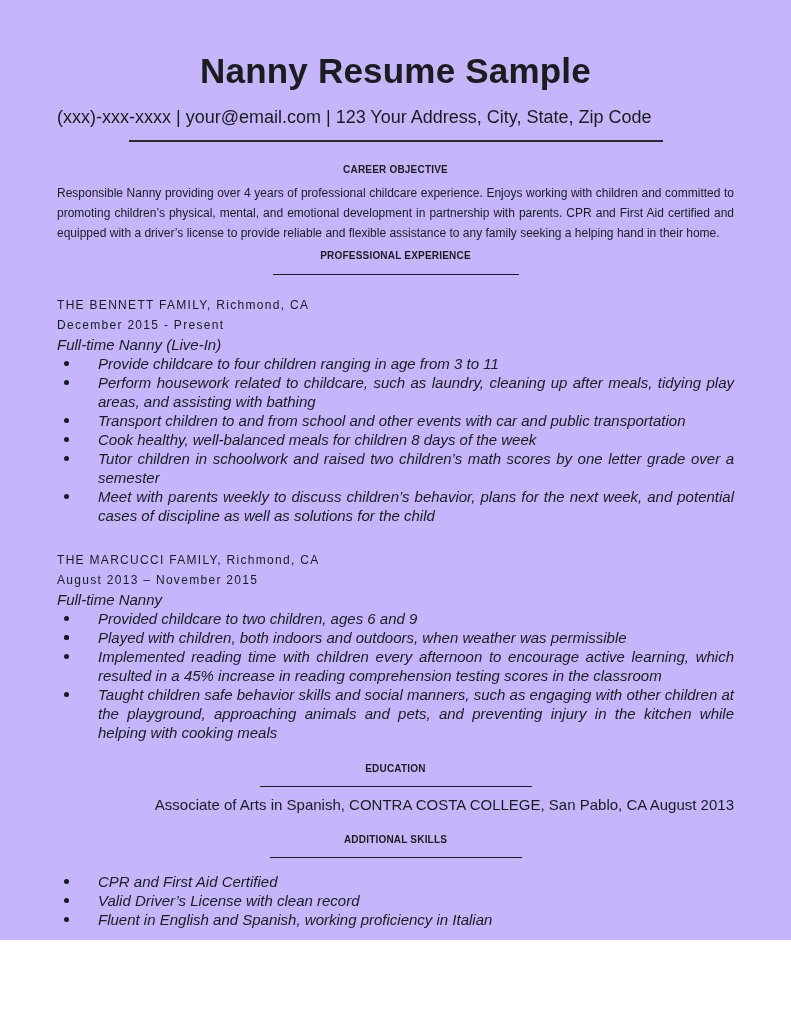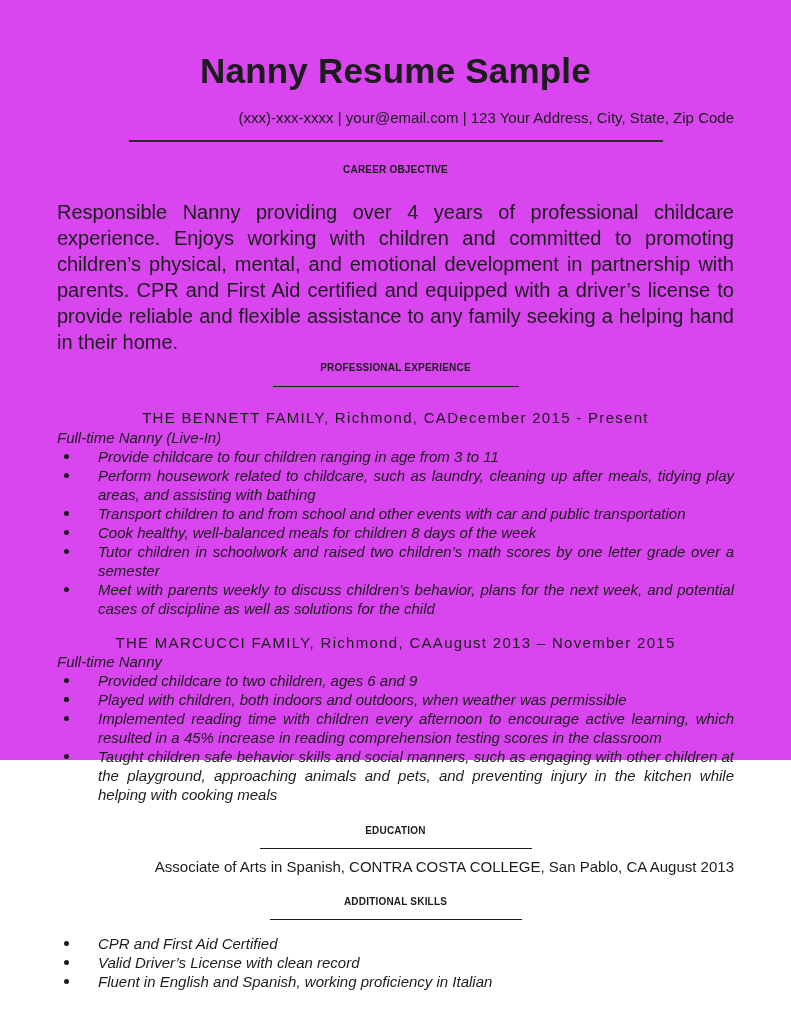--- a/index.html
+++ b/index.html
@@ -11,38 +11,38 @@
     width: 791px;
     height: 1024px;
     overflow: hidden;
     font-family: "Liberation Sans", "DejaVu Sans", sans-serif;
     color: #1c1c1c;
     -webkit-font-smoothing: antialiased;
   }
   .page {
     box-sizing: border-box;
     width: 791px;
-    height: 760px;
+    height: 940px;
     padding: 53px 57px 0 57px;
-    background: #d946ef;
+    background: #c4b5fd;
   }
   * { margin: 0; }
 
   .doc-title {
     font-size: 35px;
     line-height: 36px;
     font-weight: bold;
     text-align: center;
     letter-spacing: 0.2px;
   }
   .contact-line {
     margin-top: 19px;
-    font-size: 15px;
+    font-size: 18px;
     line-height: 19px;
-    text-align: right;
+    text-align: left;
   }
   .contact-rule {
     margin: 13px auto 0 auto;
     width: 534px;
     height: 0;
     border-top: 2px solid #2a2a2a;
   }
 
   .sec-head {
     font-size: 10px;
@@ -60,35 +60,36 @@
     height: 0;
     border-top: 1.8px solid #1c1c1c;
     margin-left: auto;
     margin-right: auto;
   }
   .sec-rule.pe     { width: 246px; margin-top: 9px; }
   .sec-rule.edu    { width: 272px; margin-top: 8px; }
   .sec-rule.skills { width: 252px; margin-top: 8px; }
 
   .body-par {
-    margin-top: 20px;
-    font-size: 20px;
-    line-height: 26px;
+    margin-top: 4px;
+    font-size: 12px;
+    line-height: 20px;
     text-align: justify;
   }
 
   .job-header {
     display: flex;
     justify-content: center;
     align-items: baseline;
-    font-size: 15px;
+    font-size: 12px;
     line-height: 19.5px;
+    flex-direction: column;
   }
   .job-header.bennett  { margin-top: 21px; }
-  .job-header.marcucci { margin-top: 15px; }
+  .job-header.marcucci { margin-top: 26px; }
   .employer { letter-spacing: 1.3px; }
   .dates    { letter-spacing: 1.3px; white-space: nowrap; }
 
   .role {
     font-style: italic;
     font-size: 15px;
     line-height: 19px;
   }
 
   ul.bullets {

